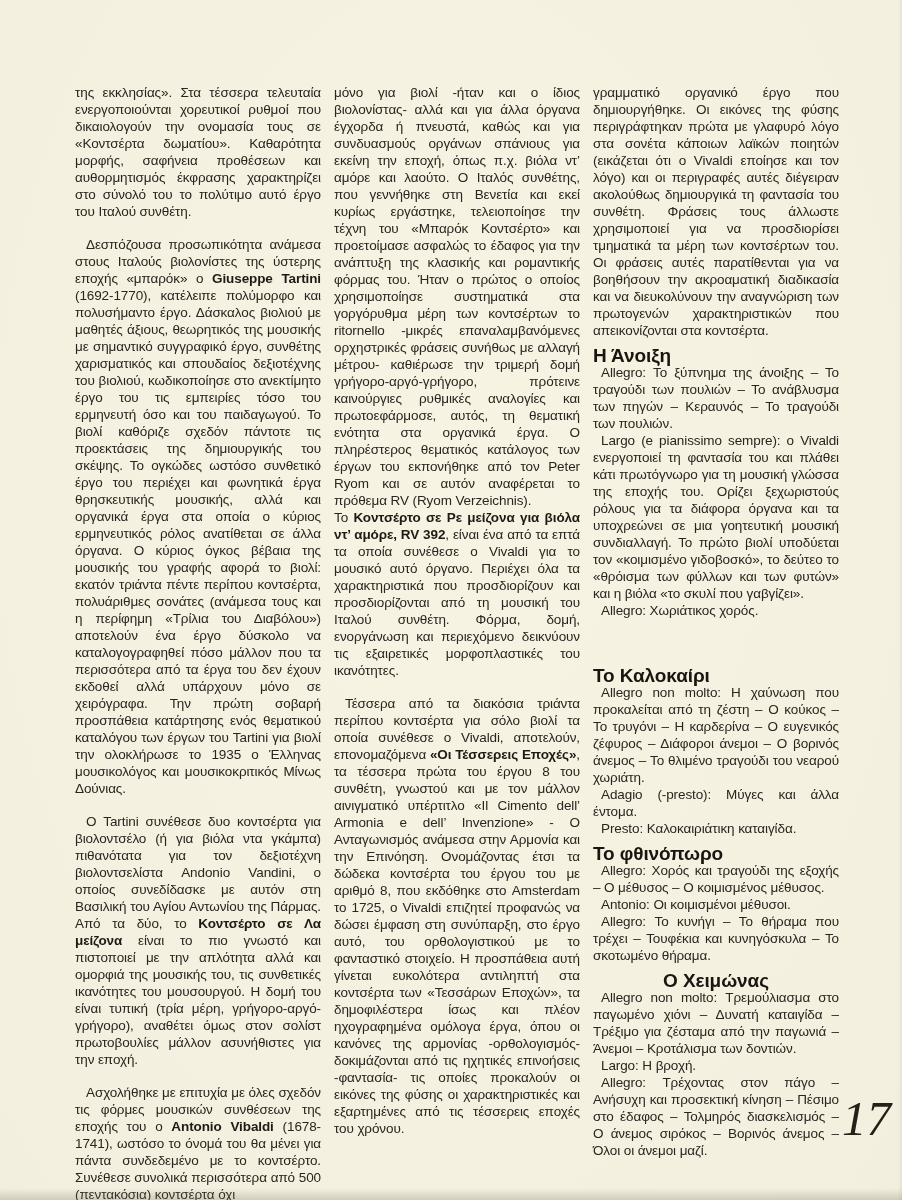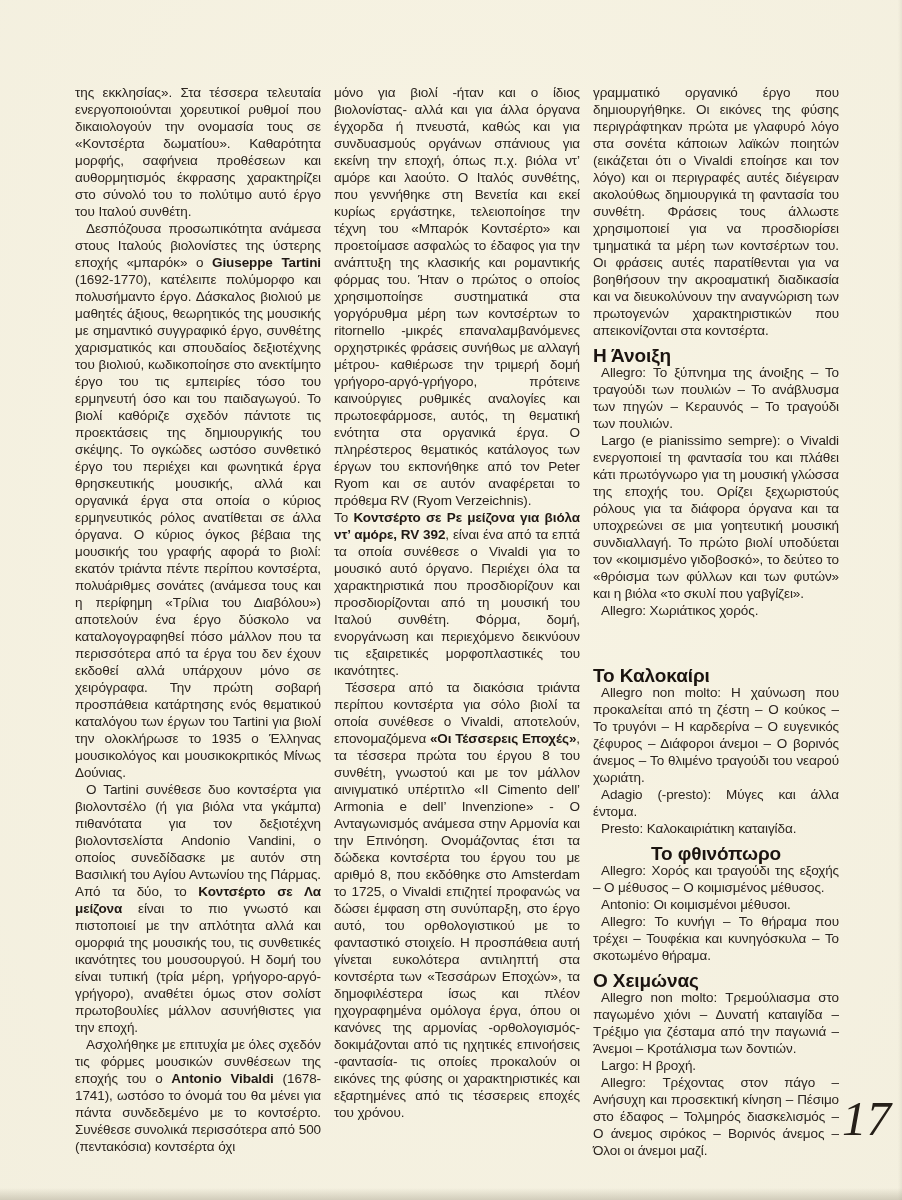--- a/index.html
+++ b/index.html
@@ -25,21 +25,21 @@
   }
   .col {
     width: 246px;
     font-size: 13.5px;
     line-height: 17px;
     color: #2b241f;
     text-align: justify;
     letter-spacing: -0.1px;
   }
   .para { margin: 0; }
-  .para.indent { text-indent: 11px; }
+  .para.indent { text-indent: 11px; margin-top: 16px; }
   .para.movement { text-indent: 8px; }
   .b { font-weight: bold; color: #201914; }
   .heading {
     font-size: 19px;
     line-height: 17px;
     font-weight: bold;
     color: #1b1410;
     margin: 8px 0 0 0;
     text-align: left;
   }
@@ -82,25 +82,25 @@
     <section class="col">
         <p class="para"><span>γραμματικό οργανικό έργο που δημιουργήθηκε. Οι εικόνες της φύσης περιγράφτηκαν πρώτα με γλαφυρό λόγο στα σονέτα κάποιων λαϊκών ποιητών (εικάζεται ότι ο Vivaldi εποίησε και τον λόγο) και οι περιγραφές αυτές διέγειραν ακολούθως δημιουργικά τη φαντασία του συνθέτη. Φράσεις τους άλλωστε χρησιμοποιεί για να προσδιορίσει τμηματικά τα μέρη των κοντσέρτων του. Οι φράσεις αυτές παρατίθενται για να βοηθήσουν την ακροαματική διαδικασία και να διευκολύνουν την αναγνώριση των πρωτογενών χαρακτηριστικών που απεικονίζονται στα κοντσέρτα.</span></p>
         <h3 class="heading" style="color: rgb(27, 20, 16);">Η Άνοιξη</h3>
         <p class="para movement"><span>Allegro: Το ξύπνημα της άνοιξης – Το τραγούδι των πουλιών – Το ανάβλυσμα των πηγών – Κεραυνός – Το τραγούδι των πουλιών.</span></p>
         <p class="para movement"><span>Largo (e pianissimo sempre): ο Vivaldi ενεργοποιεί τη φαντασία του και πλάθει κάτι πρωτόγνωρο για τη μουσική γλώσσα της εποχής του. Ορίζει ξεχωριστούς ρόλους για τα διάφορα όργανα και τα υποχρεώνει σε μια γοητευτική μουσική συνδιαλλαγή. Το πρώτο βιολί υποδύεται τον «κοιμισμένο γιδοβοσκό», το δεύτεο το «θρόισμα των φύλλων και των φυτών» και η βιόλα «το σκυλί που γαβγίζει».</span></p>
         <p class="para movement"><span>Allegro: Χωριάτικος χορός.</span></p>
         <h3 class="heading" style="color: rgb(27, 20, 16); margin-top: 48px;">Το Καλοκαίρι</h3>
         <p class="para movement"><span>Allegro non molto: Η χαύνωση που προκαλείται από τη ζέστη – Ο κούκος – Το τρυγόνι – Η καρδερίνα – Ο ευγενικός ζέφυρος – Διάφοροι άνεμοι – Ο βορινός άνεμος – Το θλιμένο τραγούδι του νεαρού χωριάτη.</span></p>
         <p class="para movement"><span>Adagio (-presto): Μύγες και άλλα έντομα.</span></p>
         <p class="para movement"><span>Presto: Καλοκαιριάτικη καταιγίδα.</span></p>
-        <h3 class="heading" style="color: rgb(27, 20, 16); text-align: center;">Το φθινόπωρο</h3>
+        <h3 class="heading" style="color: rgb(27, 20, 16);">Το φθινόπωρο</h3>
         <p class="para movement"><span>Allegro: Χορός και τραγούδι της εξοχής – Ο μέθυσος – Ο κοιμισμένος μέθυσος.</span></p>
         <p class="para movement"><span>Antonio: Οι κοιμισμένοι μέθυσοι.</span></p>
         <p class="para movement"><span>Allegro: Το κυνήγι – Το θήραμα που τρέχει – Τουφέκια και κυνηγόσκυλα – Το σκοτωμένο θήραμα.</span></p>
-        <h3 class="heading" style="color: rgb(27, 20, 16);">Ο Χειμώνας</h3>
+        <h3 class="heading" style="color: rgb(27, 20, 16); text-align: center;">Ο Χειμώνας</h3>
         <p class="para movement"><span>Allegro non molto: Τρεμούλιασμα στο παγωμένο χιόνι – Δυνατή καταιγίδα – Τρέξιμο για ζέσταμα από την παγωνιά – Άνεμοι – Κροτάλισμα των δοντιών.</span></p>
         <p class="para movement"><span>Largo: Η βροχή.</span></p>
         <p class="para movement"><span>Allegro: Τρέχοντας στον πάγο – Ανήσυχη και προσεκτική κίνηση – Πέσιμο στο έδαφος – Τολμηρός διασκελισμός – Ο άνεμος σιρόκος – Βορινός άνεμος – Όλοι οι άνεμοι μαζί.</span></p>
       </section>
   </main>
 
   <div class="page-number">17</div>
 
   <div class="scan-right-edge"></div>
   <div class="scan-bottom-edge"></div>

